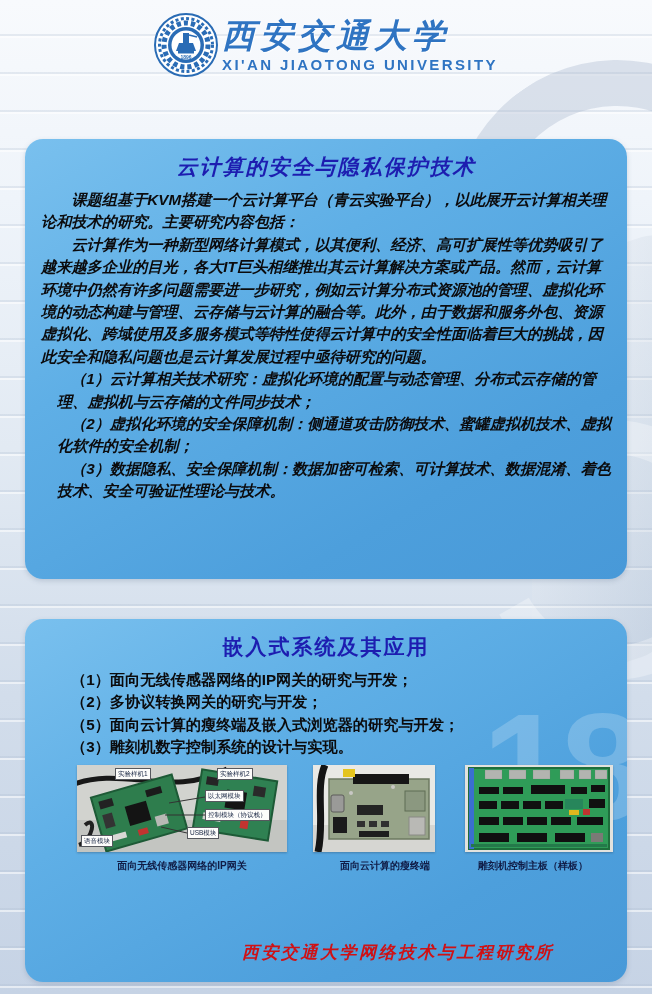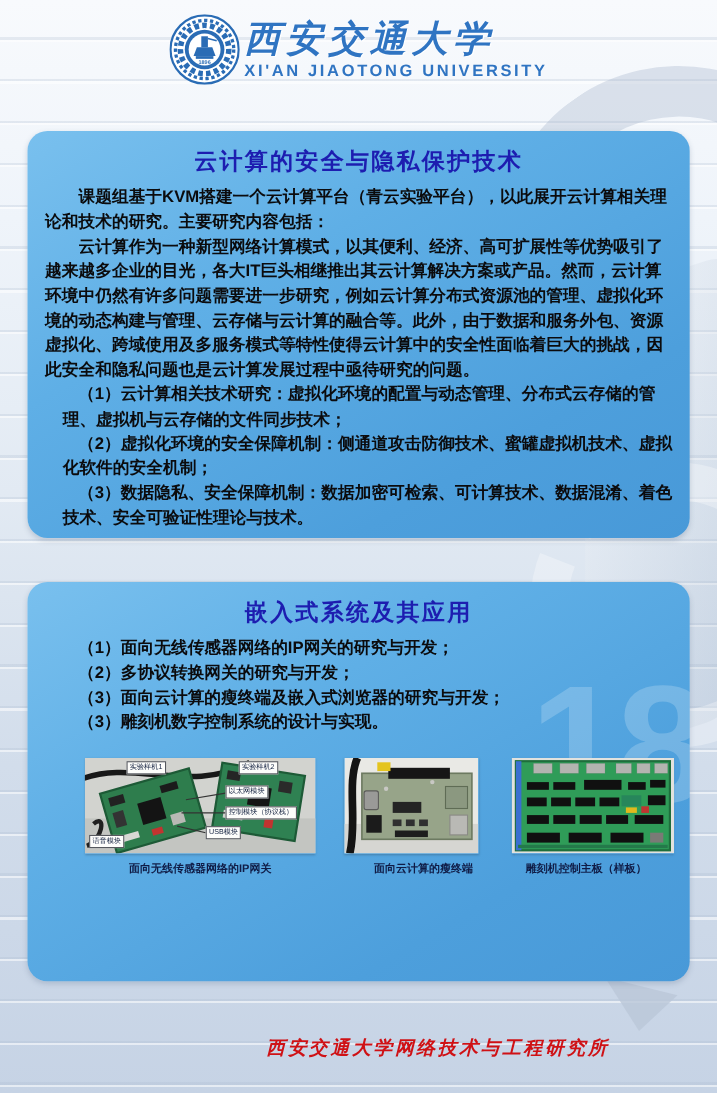--- a/index.html
+++ b/index.html
@@ -55,38 +55,38 @@
     font-size:15px; font-weight:bold; color:#2f74c2; letter-spacing:2.4px; margin-top:2px;
   }
 
   
   .box {
     position:relative; width:602px; margin:0 auto; border-radius:18px;
     background:linear-gradient(150deg, #79c0ee 0%, #5fafe6 35%, #4d9fdc 75%, #4899d8 100%);
     box-shadow:0 2px 5px rgba(90,110,140,0.25);
     padding:10px 16px 10px 16px; overflow:hidden;
   }
-  .box1 { margin-top:42px; height:370px; }
+  .box1 { margin-top:62px; height:440px;font-style:italic; }
   .box2 { margin-top:40px; height:363px; }
   .box-title {
     text-align:center; font-size:21px; font-weight:bold; color:#1d1db0;
     letter-spacing:2px; padding:4px 0 8px 0;
   }
   .body-text { font-size:15.2px; font-weight:bold; color:#0b0b0d; line-height:22.4px; }
   .para { text-indent:2em; }
   .item { padding-left:16px; text-indent:14px; }
 
   .watermark18 {
     position:absolute; right:-12px; top:72px;
     font-size:152px; font-weight:bold; line-height:1;
     color:rgba(255,255,255,0.20); letter-spacing:-6px; pointer-events:none;
   }
 
   
-  .photo-row { position:relative; height:110px; margin-top:20px; }
+  .photo-row { position:relative; height:110px; margin-top:6px; }
   .photo-block { position:absolute; top:0; }
   .photo { position:relative; overflow:hidden; box-shadow:0 1px 2px rgba(40,60,80,.35); }
   .photo svg { display:block; }
   .pb1 { left:36px; width:210px; }
   .pb2 { left:272px; width:144px; }
   .pb3 { left:424px; width:136px; }
   .pb1 .photo { width:210px; height:87px; }
   .pb2 .photo { width:122px; height:87px; }
   .pb3 .photo { width:148px; height:87px; }
   .caption {
@@ -139,21 +139,21 @@
   <p class="body-text item">（1）云计算相关技术研究：虚拟化环境的配置与动态管理、分布式云存储的管理、虚拟机与云存储的文件同步技术；</p>
   <p class="body-text item">（2）虚拟化环境的安全保障机制：侧通道攻击防御技术、蜜罐虚拟机技术、虚拟化软件的安全机制；</p>
   <p class="body-text item">（3）数据隐私、安全保障机制：数据加密可检索、可计算技术、数据混淆、着色技术、安全可验证性理论与技术。</p>
 </div>
 
 <div class="box box2">
   <div class="watermark18">18</div>
   <div class="box-title">嵌入式系统及其应用</div>
   <p class="body-text item">（1）面向无线传感器网络的IP网关的研究与开发；</p>
   <p class="body-text item">（2）多协议转换网关的研究与开发；</p>
-  <p class="body-text item">（3）面向云计算的瘦终端及嵌入式浏览器的研究与开发；</p>
+  <p class="body-text item">（5）面向云计算的瘦终端及嵌入式浏览器的研究与开发；</p>
   <p class="body-text item">（3）雕刻机数字控制系统的设计与实现。</p>
 
   <div class="photo-row">
 
     <div class="photo-block pb1">
       <div class="photo">
         <svg width="210" height="87" viewBox="0 0 210 87">
           <rect width="210" height="87" fill="#d2d3cf"></rect>
           <rect y="55" width="210" height="32" fill="#c3c5c1"></rect>
           <path d="M-5 20 C 45 0, 95 34, 150 4" stroke="#181818" stroke-width="5" fill="none"></path>

